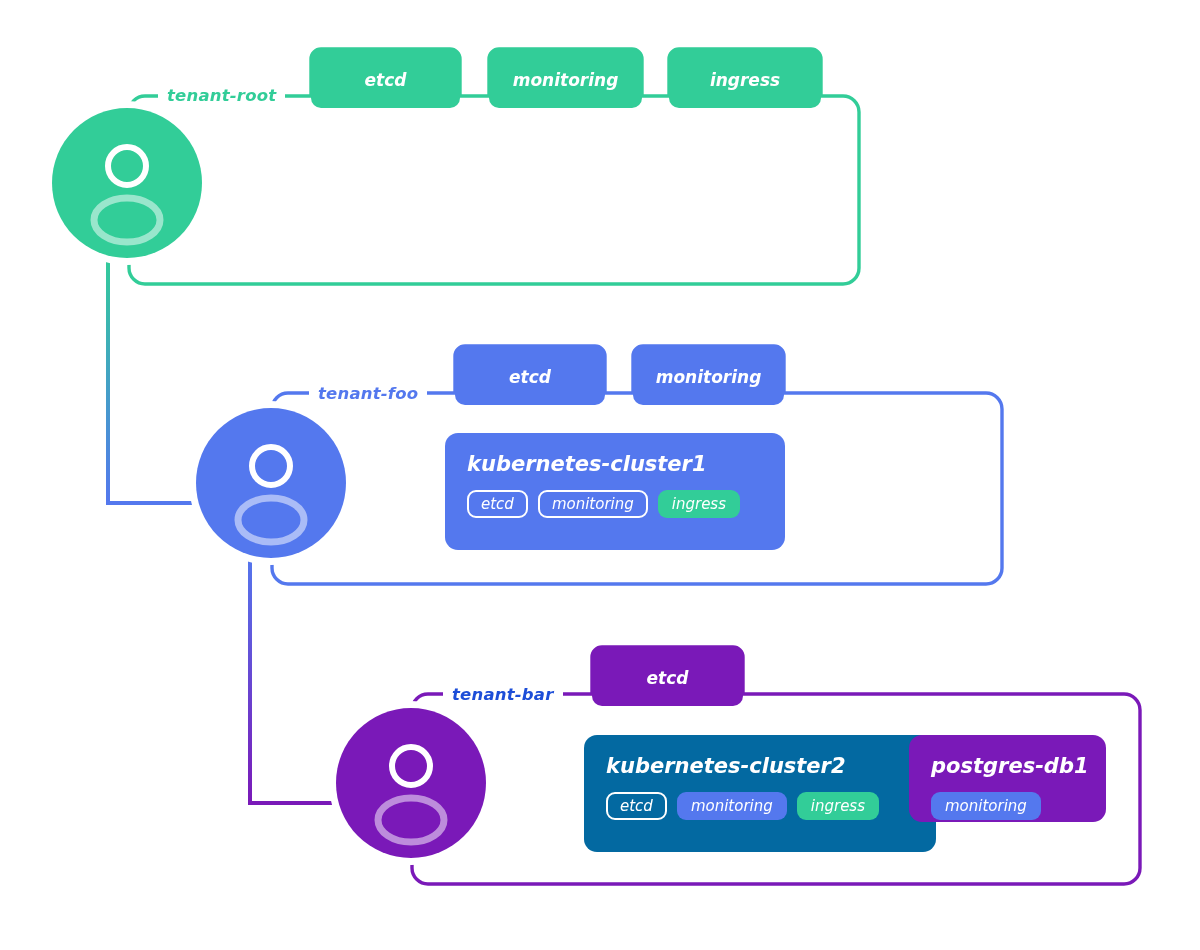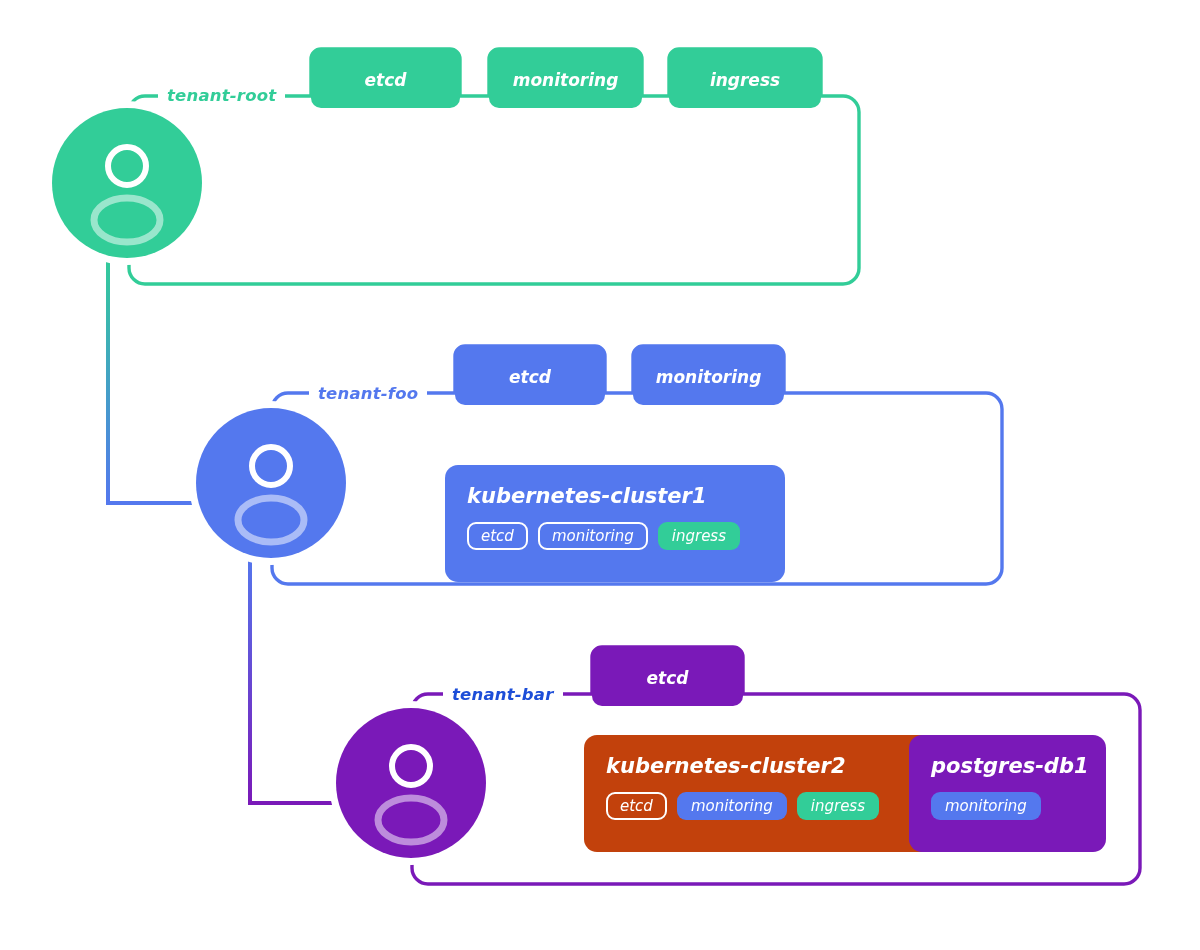--- a/index.html
+++ b/index.html
@@ -130,48 +130,48 @@
     <svg width="150" height="150" viewBox="0 0 150 150">
       <circle cx="75" cy="58" r="19" fill="none" stroke="#ffffff" stroke-width="6"></circle>
       <ellipse cx="75" cy="112" rx="33" ry="22" fill="none" stroke="#ffffff" stroke-opacity="0.5" stroke-width="7"></ellipse>
     </svg>
   </div>
   <div class="tenant-label" style="left:309px;top:386px;color:#5478EE;">tenant-foo</div>
 
   <div class="tab-badge" style="left:455px;top:354px;width:150px;height:45px;background:transparent;box-shadow:none;">etcd</div>
   <div class="tab-badge" style="left:633px;top:354px;width:151px;height:45px;background:transparent;box-shadow:none;">monitoring</div>
 
-  <div class="card" style="left:445px;top:433px;width:340px;height:117px;background:#5478EE;margin-top:32px;">
+  <div class="card" style="left:445px;top:433px;width:340px;height:117px;background:#5478EE;">
     <div class="card-title">kubernetes-cluster1</div>
     <div class="chip-row">
       <span class="chip">etcd</span>
       <span class="chip">monitoring</span>
       <span class="chip filled" style="background:#32CD98;">ingress</span>
     </div>
   </div>
 
   <div class="avatar" style="left:336px;top:708px;width:150px;height:150px;background:#7A19B8;">
     <svg width="150" height="150" viewBox="0 0 150 150">
       <circle cx="75" cy="58" r="19" fill="none" stroke="#ffffff" stroke-width="6"></circle>
       <ellipse cx="75" cy="112" rx="33" ry="22" fill="none" stroke="#ffffff" stroke-opacity="0.5" stroke-width="7"></ellipse>
     </svg>
   </div>
   <div class="tenant-label" style="left:443px;top:687px;color:#1d4ed8;">tenant-bar</div>
 
   <div class="tab-badge" style="left:592px;top:655px;width:151px;height:45px;background:transparent;box-shadow:none;">etcd</div>
 
-  <div class="card" style="left:584px;top:735px;width:352px;height:117px;background:#c2410c;">
+  <div class="card" style="left:584px;top:735px;width:352px;height:117px;background:#0369a1;">
     <div class="card-title">kubernetes-cluster2</div>
     <div class="chip-row">
       <span class="chip">etcd</span>
       <span class="chip filled" style="background:#5478EE;">monitoring</span>
       <span class="chip filled" style="background:#32CD98;">ingress</span>
     </div>
   </div>
 
-  <div class="card" style="left:909px;top:735px;width:197px;height:117px;background:#7A19B8;">
+  <div class="card" style="left:909px;top:735px;width:197px;height:87px;background:#7A19B8;">
     <div class="card-title">postgres-db1</div>
     <div class="chip-row">
       <span class="chip filled" style="background:#5478EE;">monitoring</span>
     </div>
   </div>
 
 </div>
 
 </body></html>

